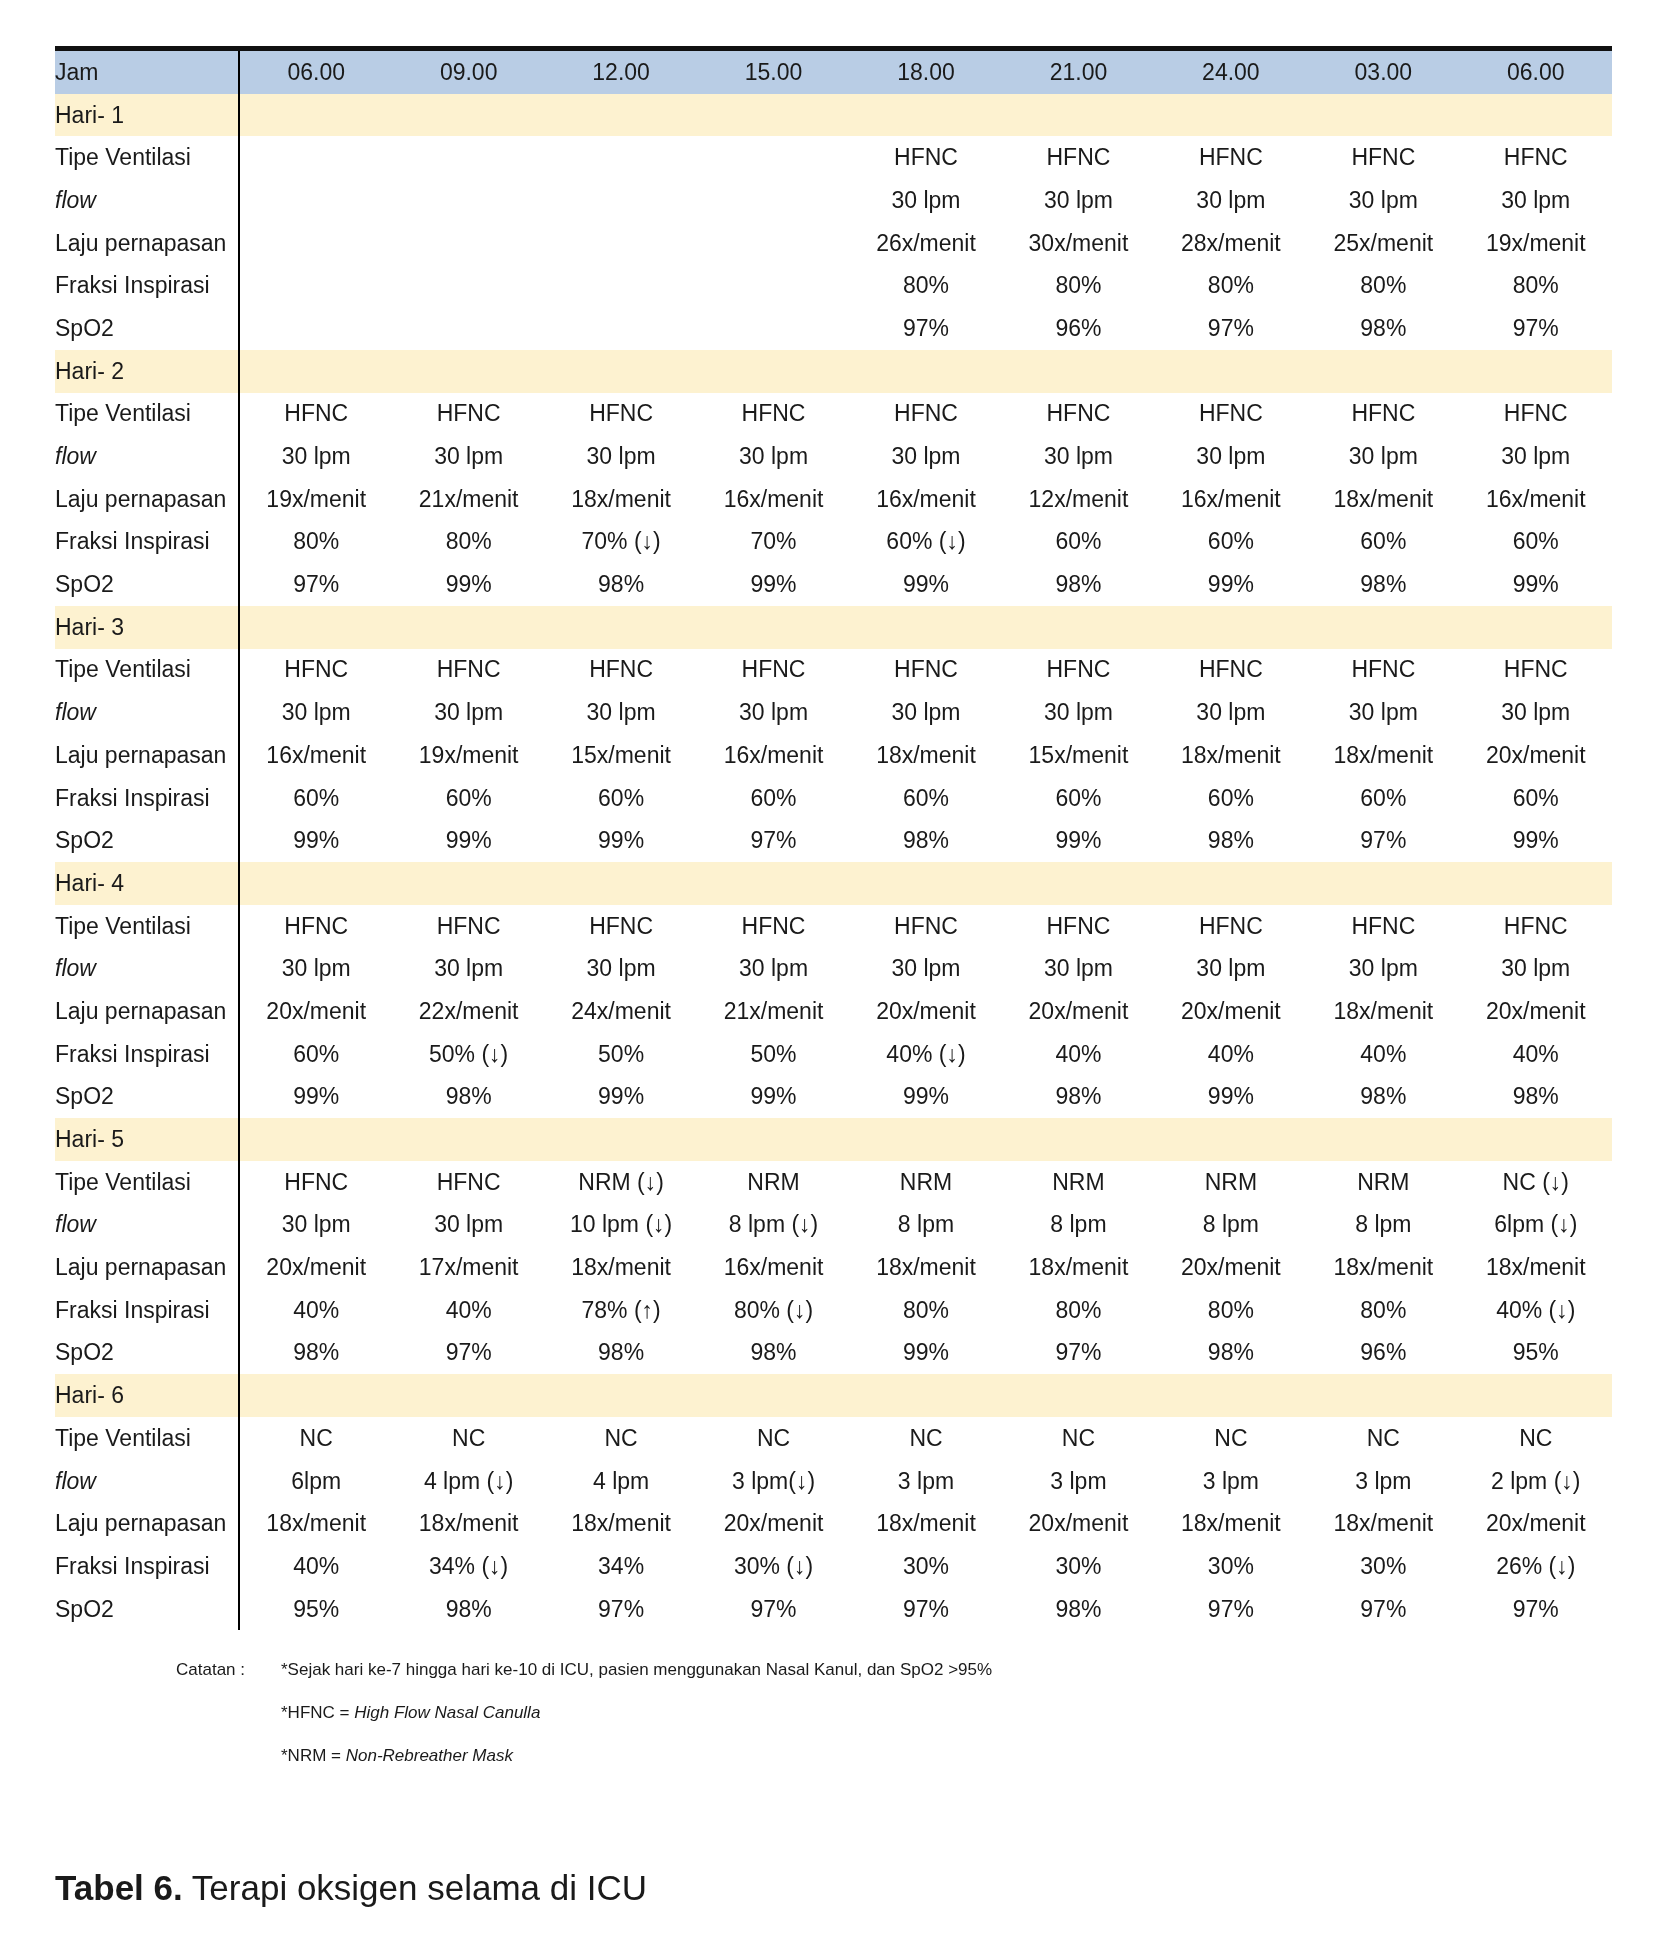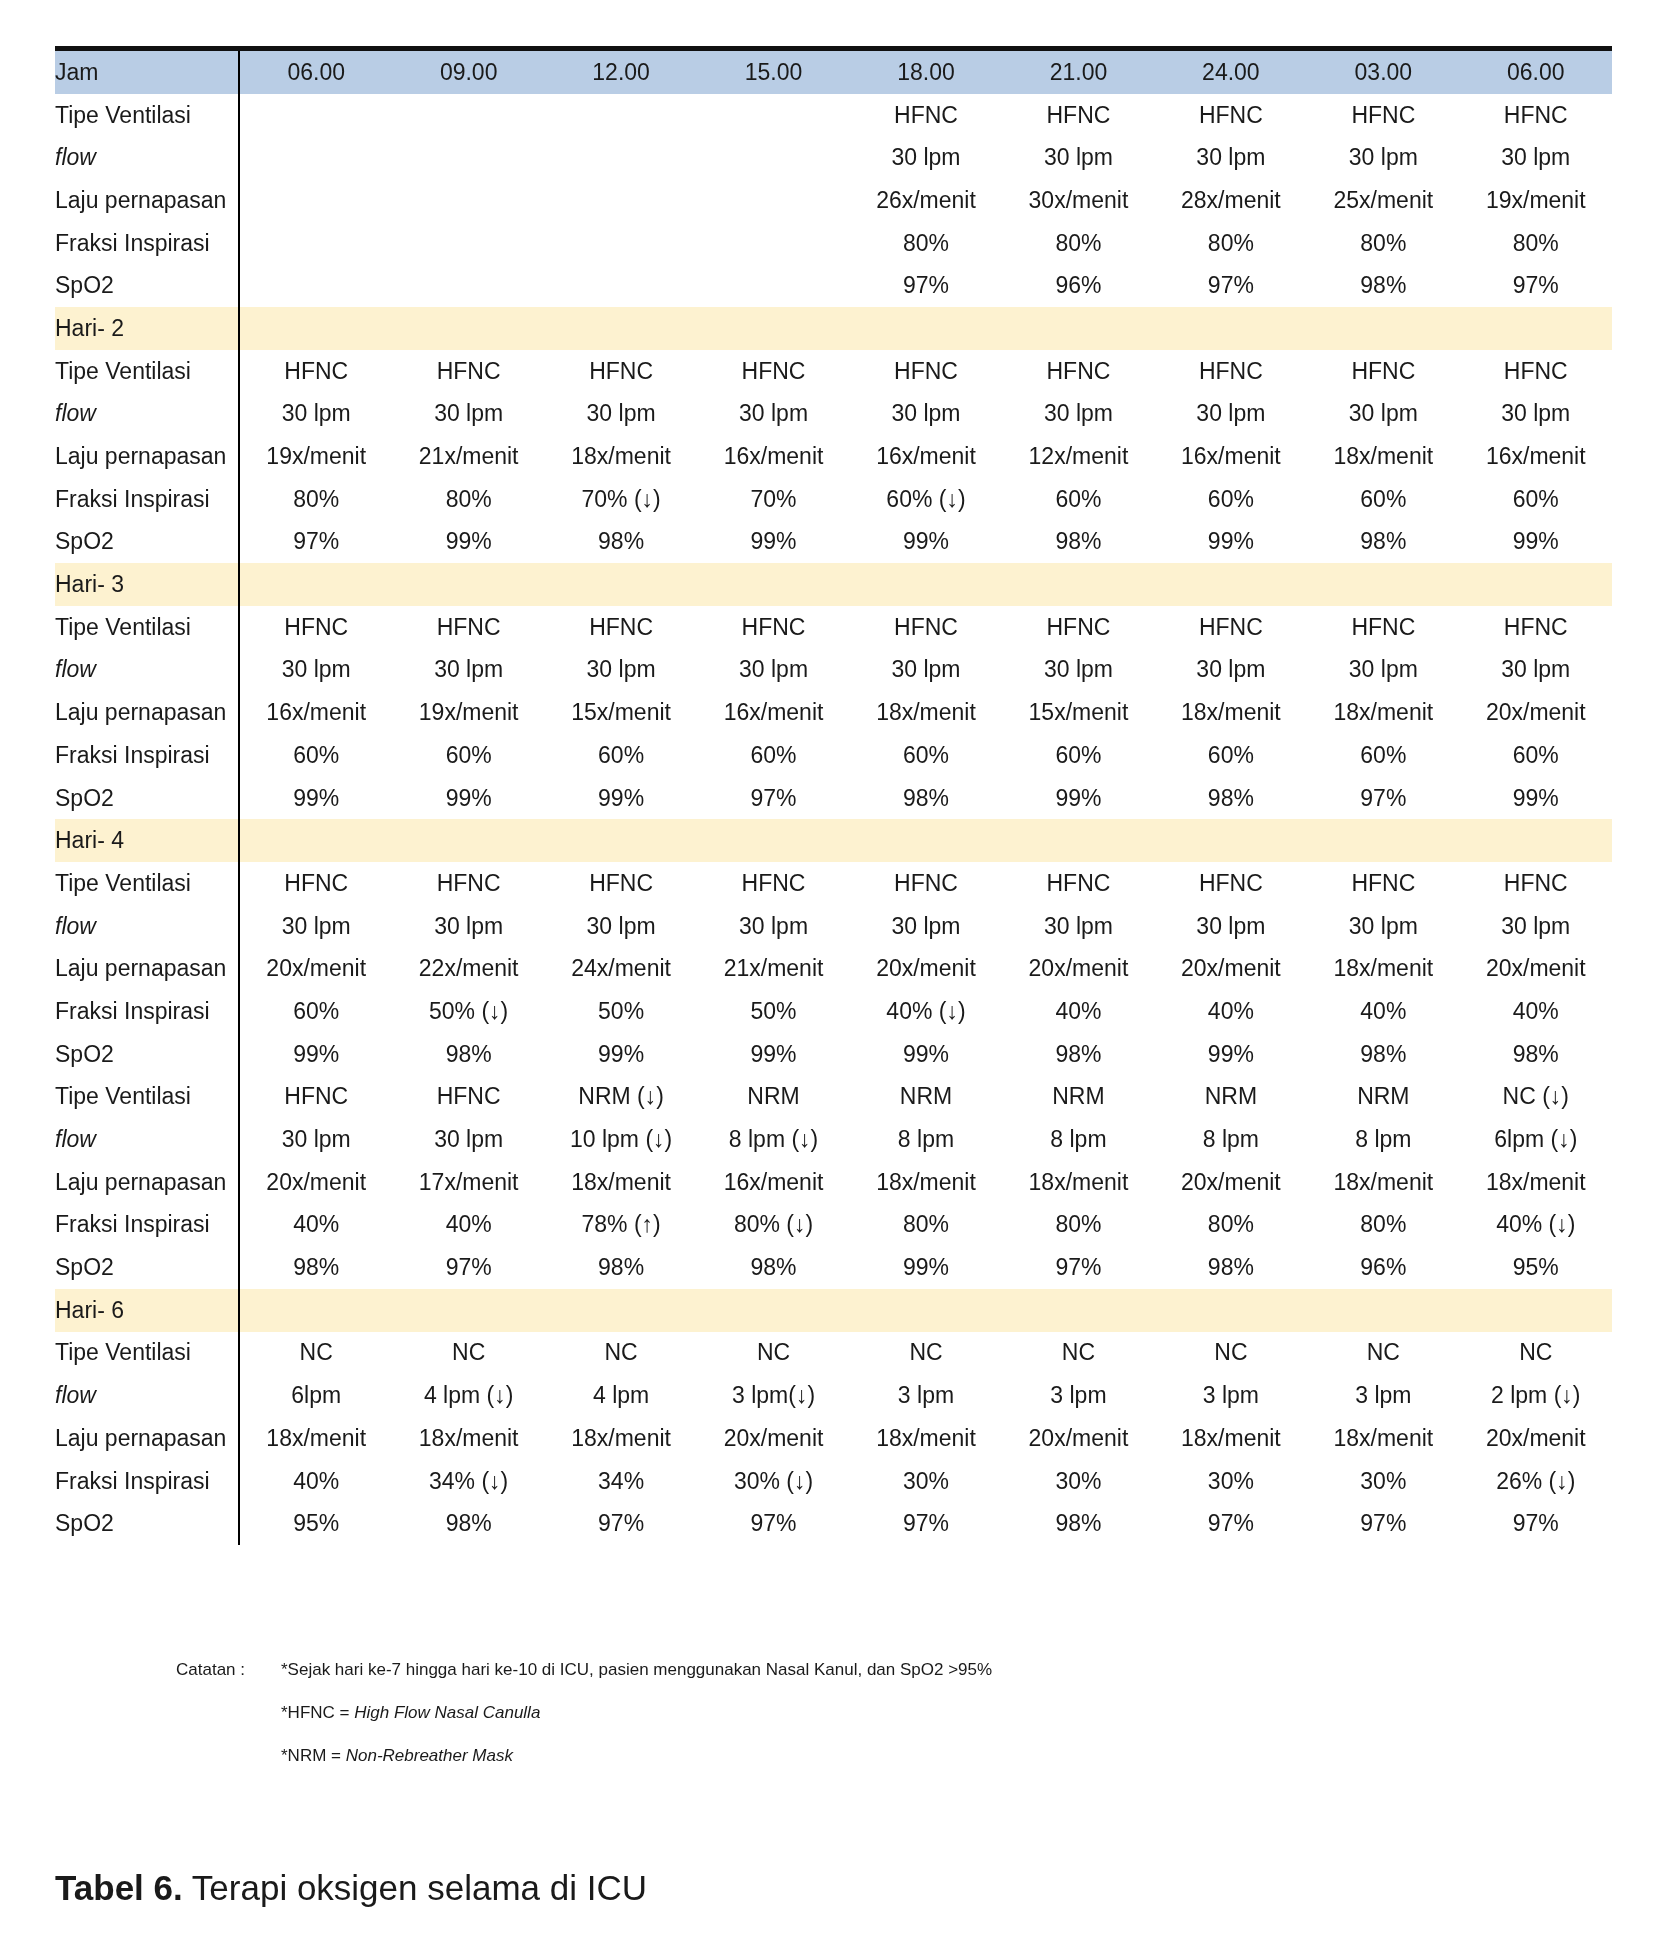--- a/index.html
+++ b/index.html
@@ -65,20 +65,24 @@
       <div class="cell">06.00</div>
       <div class="cell">09.00</div>
       <div class="cell">12.00</div>
       <div class="cell">15.00</div>
       <div class="cell">18.00</div>
       <div class="cell">21.00</div>
       <div class="cell">24.00</div>
       <div class="cell">03.00</div>
       <div class="cell">06.00</div>
     </div>
+    <div class="trow day">
+      <div class="cell lab">Hari- 1</div>
+      <div class="cell band"></div>
+    </div>
     <div class="trow data">
       <div class="cell lab">Tipe Ventilasi</div>
       <div class="cell"></div>
       <div class="cell"></div>
       <div class="cell"></div>
       <div class="cell"></div>
       <div class="cell">HFNC</div>
       <div class="cell">HFNC</div>
       <div class="cell">HFNC</div>
       <div class="cell">HFNC</div>
@@ -316,20 +320,24 @@
       <div class="cell lab">SpO2</div>
       <div class="cell">99%</div>
       <div class="cell">98%</div>
       <div class="cell">99%</div>
       <div class="cell">99%</div>
       <div class="cell">99%</div>
       <div class="cell">98%</div>
       <div class="cell">99%</div>
       <div class="cell">98%</div>
       <div class="cell">98%</div>
+    </div>
+    <div class="trow day">
+      <div class="cell lab">Hari- 5</div>
+      <div class="cell band"></div>
     </div>
     <div class="trow data">
       <div class="cell lab">Tipe Ventilasi</div>
       <div class="cell">HFNC</div>
       <div class="cell">HFNC</div>
       <div class="cell">NRM (↓)</div>
       <div class="cell">NRM</div>
       <div class="cell">NRM</div>
       <div class="cell">NRM</div>
       <div class="cell">NRM</div>

